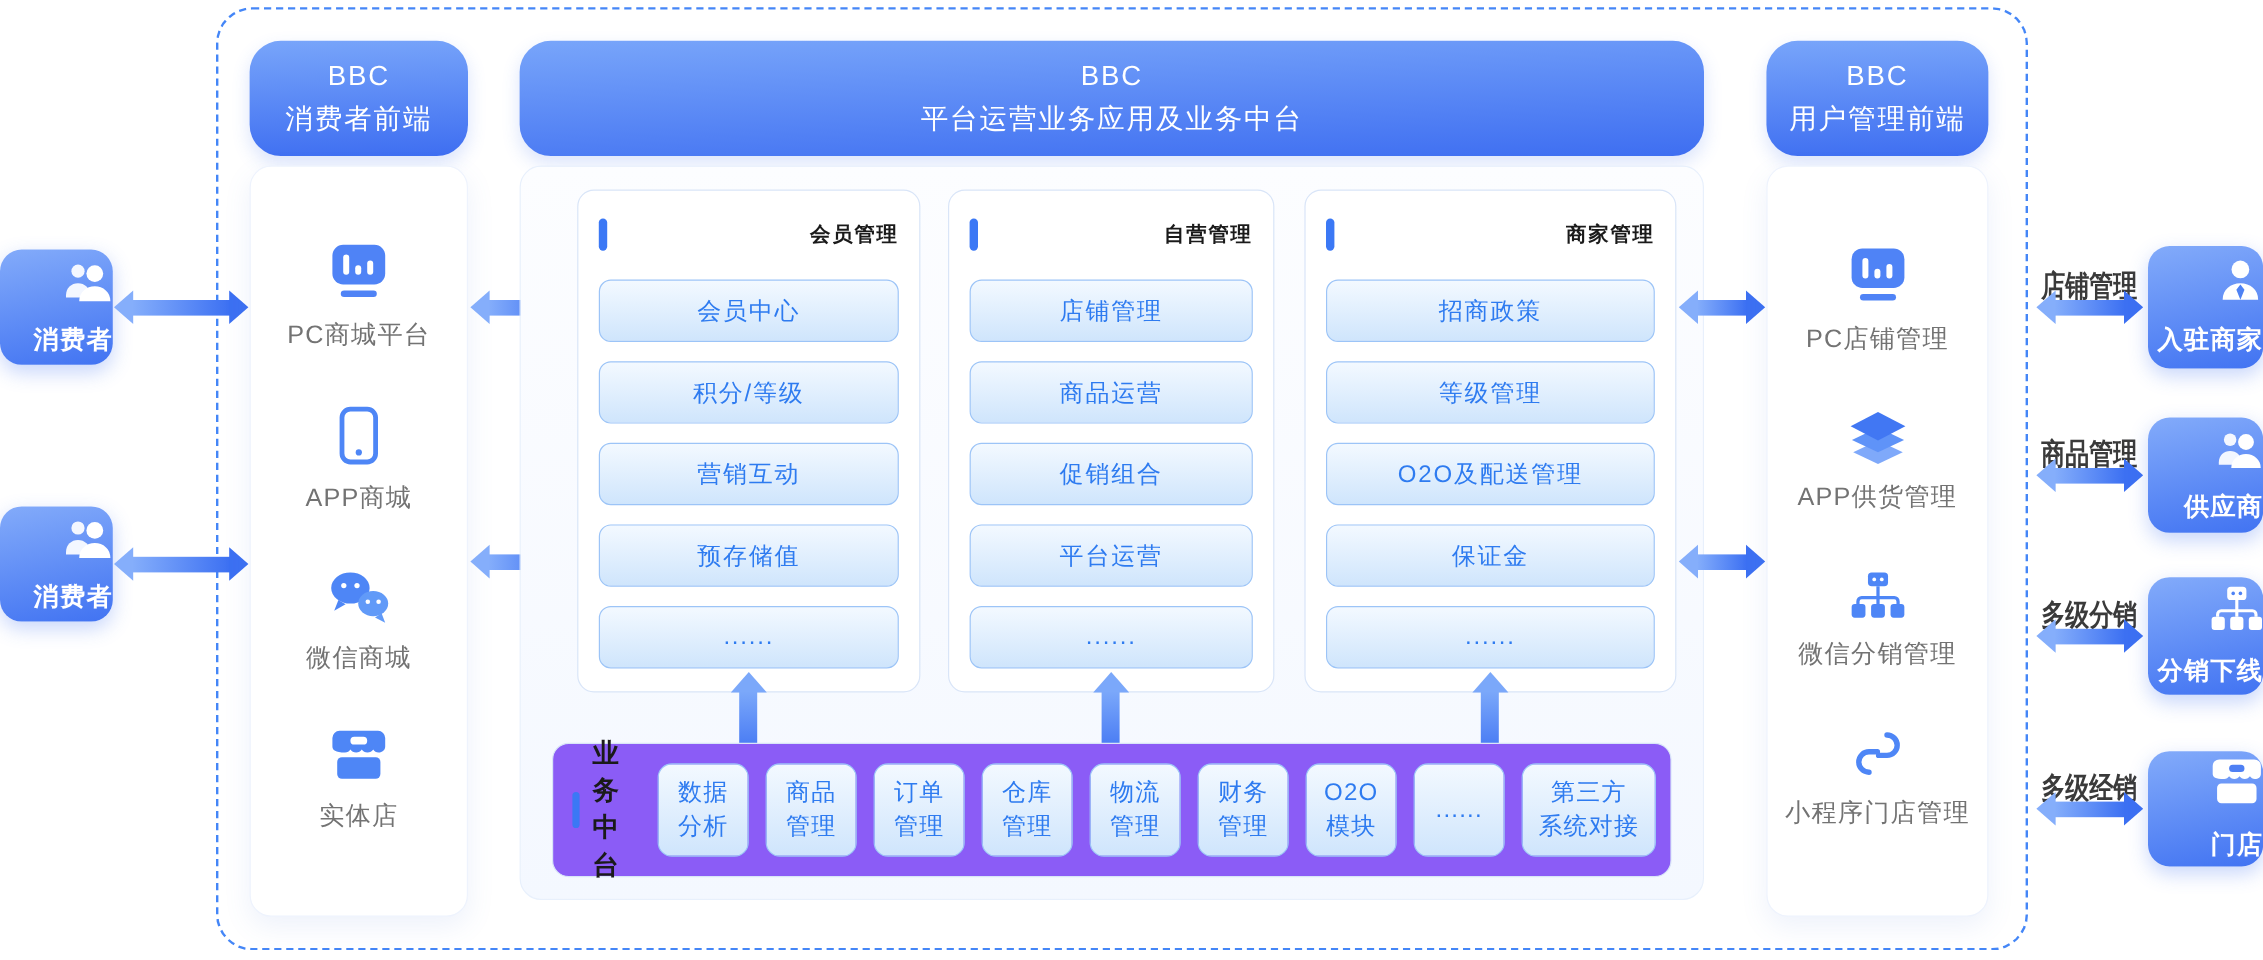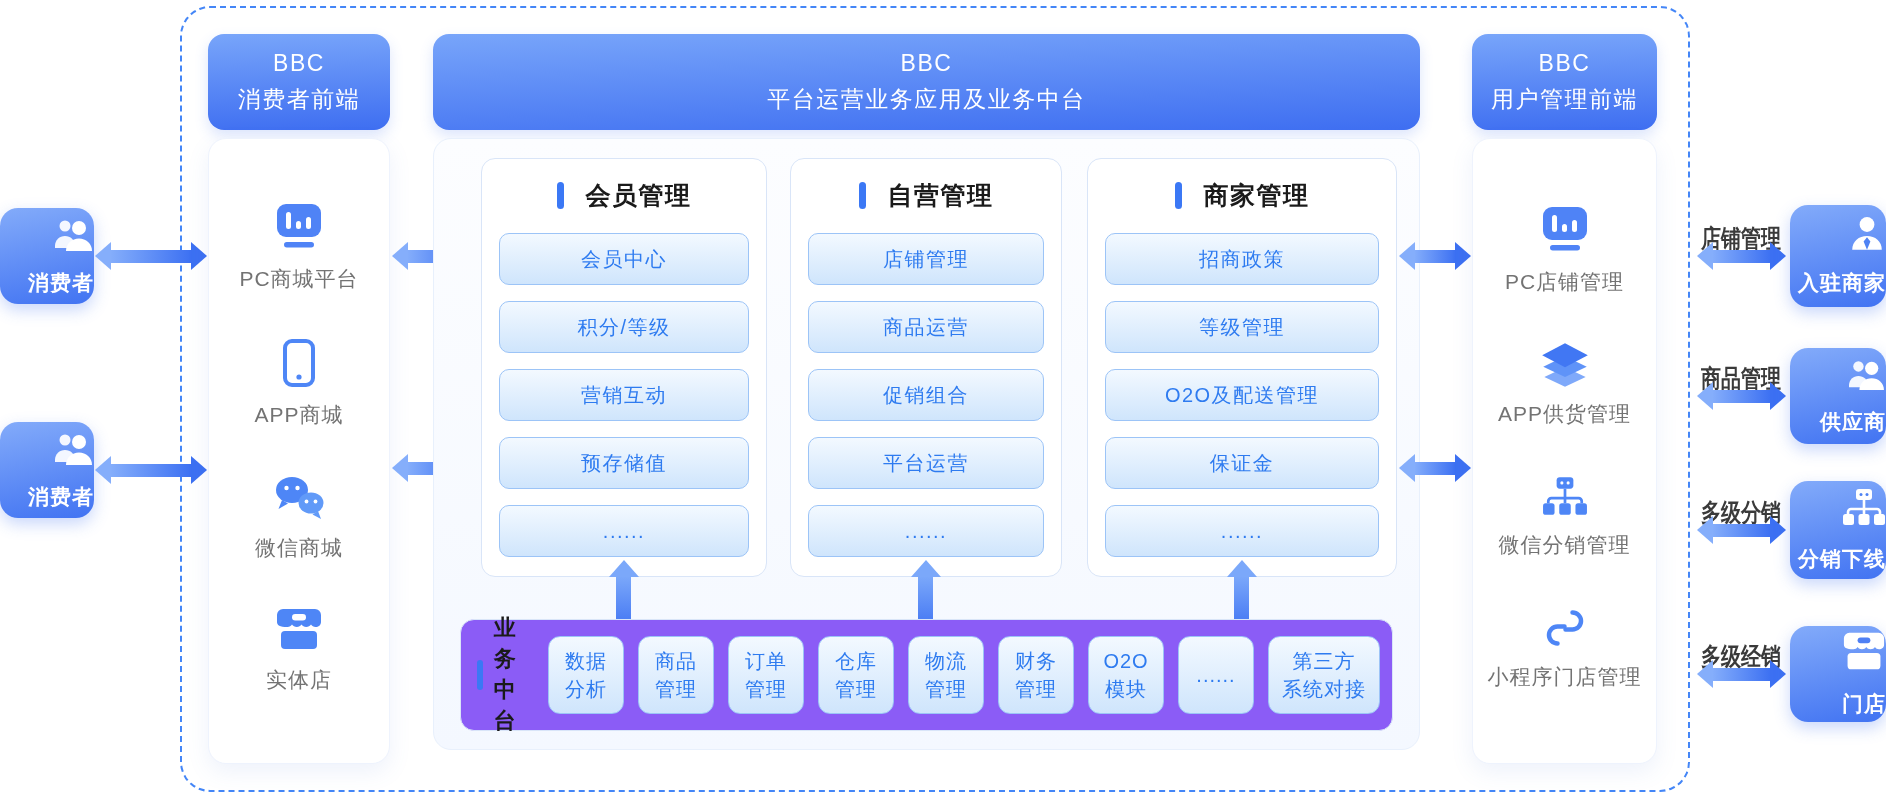--- a/index.html
+++ b/index.html
@@ -6,21 +6,21 @@
   .stage {
     position:relative; width:1886px; height:800px; background:#ffffff;
     font-family:"Liberation Sans", sans-serif; overflow:hidden;
   }
   .dashed-frame {
     position:absolute; left:180px; top:6px; width:1506px; height:782px;
     border:2px dashed #4486f7; border-radius:30px;
   }
   
   .hdr {
-    position:absolute; top:34px; height:96px; border-radius:16px;
+    position:absolute; top:34px; height:96px; border-radius:26px;
     background:linear-gradient(178deg,#78a5fa 0%, #3e6ef1 100%);
     color:#fff; display:flex; flex-direction:column; align-items:center; justify-content:center;
     font-size:23px; font-weight:500; letter-spacing:1.5px; line-height:1.55;
     box-shadow:0 6px 14px rgba(62,110,241,.18);
   }
   
   .panel-card {
     position:absolute; top:138px; background:#fff; border-radius:18px;
     border:1px solid #eef3fd; box-shadow:0 8px 22px rgba(90,130,220,.10);
     display:flex; flex-direction:column; justify-content:space-evenly; align-items:center;
@@ -33,23 +33,23 @@
     position:absolute; left:433px; top:138px; width:987px; height:612px;
     background:linear-gradient(180deg,#fcfdff 0%,#f4f8ff 100%);
     border:1px solid #e8f0fc; border-radius:18px; box-sizing:border-box;
   }
   .sec-card {
     position:absolute; top:158px; height:419px; background:#fff;
     border:1.5px solid #d9e5f8; border-radius:14px;
     padding:20px 17px 0; box-sizing:border-box;
   }
   .sec-title {
-    display:flex; align-items:center; justify-content:center; gap:22px;
+    display:flex; align-items:center; justify-content:space-between; gap:22px;
     height:32px; margin-bottom:22px;
-    font-size:25px; font-weight:600; color:#1a1a1a; letter-spacing:1.5px;
+    font-size:17px; font-weight:600; color:#1a1a1a; letter-spacing:1.5px;
   }
   .bar { width:7px; height:27px; border-radius:4px; background:#3b78f5; }
   .chip {
     height:52px; margin-bottom:16px; border-radius:10px;
     border:1.5px solid #9cc4f7;
     background:linear-gradient(180deg,#f3f9ff 0%,#cfe5fc 100%);
     color:#2e7bf0; font-size:20px; letter-spacing:1.5px;
     display:flex; align-items:center; justify-content:center; box-sizing:border-box;
   }
   

